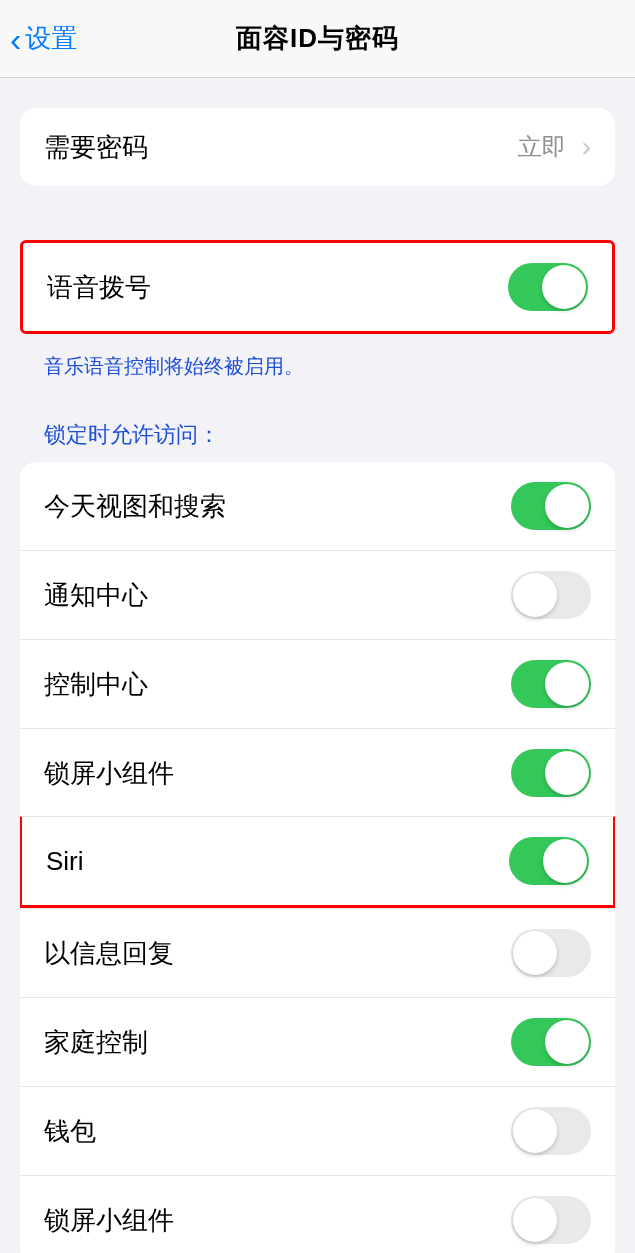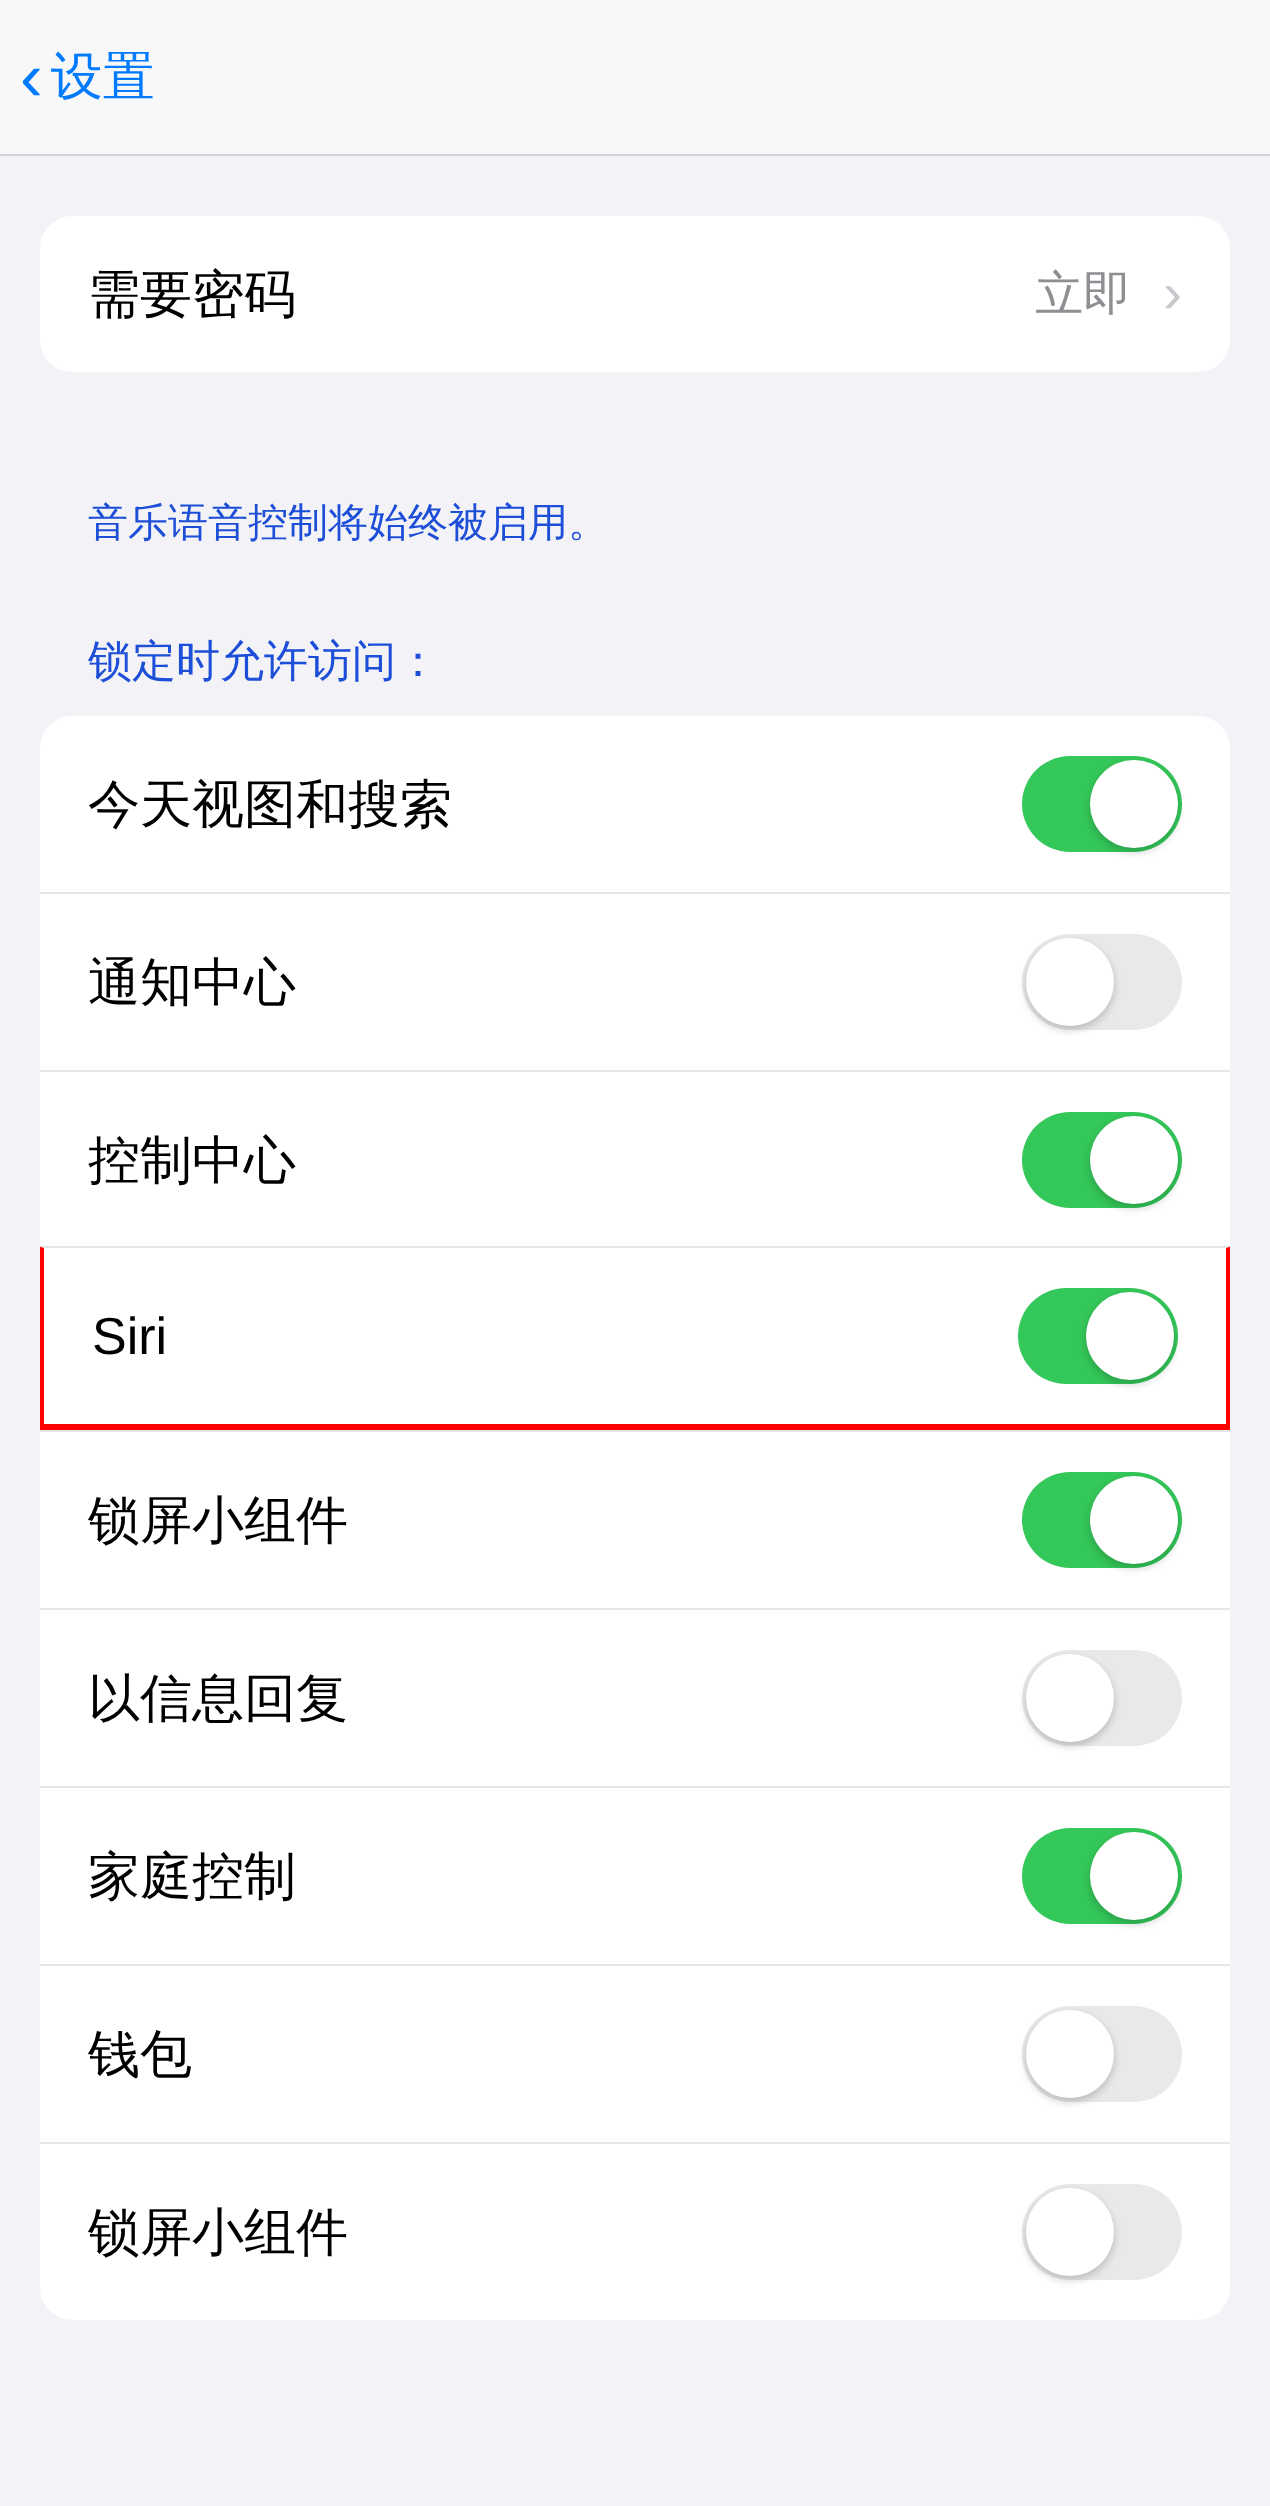--- a/index.html
+++ b/index.html
@@ -136,36 +136,47 @@
     }
   </style>
 </head>
 <body>
 
 <div class="nav-bar">
   <div class="back-button">
     <span class="back-chevron">‹</span>
     <span>设置</span>
   </div>
+  <div class="nav-title">面容ID与密码</div>
 </div>
 
 <div class="content">
 
   <div class="group">
     <div class="row">
       <span class="row-label">需要密码</span>
       <span class="row-value">
         <span>立即</span>
         <span class="chevron-right">›</span>
       </span>
     </div>
   </div>
 
   <div style="height: 44px;"></div>
 
+  <div class="group-highlighted">
+    <div class="group">
+      <div class="row">
+        <span class="row-label">语音拨号</span>
+        <div class="toggle toggle-on">
+          <div class="toggle-knob"></div>
+        </div>
+      </div>
+    </div>
+  </div>
   <div class="footer-text">音乐语音控制将始终被启用。</div>
 
   <div class="header-text">锁定时允许访问：</div>
   <div class="group" id="lock-access-group">
   <div class="row">
         <span class="row-label">今天视图和搜索</span>
         <div class="toggle toggle-on">
           <div class="toggle-knob"></div>
         </div>
       </div>
@@ -174,51 +185,51 @@
         <div class="toggle toggle-off">
           <div class="toggle-knob"></div>
         </div>
       </div>
       <div class="row">
         <span class="row-label">控制中心</span>
         <div class="toggle toggle-on">
           <div class="toggle-knob"></div>
         </div>
       </div>
+      <div class="row">
+        <span class="row-label">锁屏小组件</span>
+        <div class="toggle toggle-on">
+          <div class="toggle-knob"></div>
+        </div>
+      </div>
       <div class="row row-highlighted">
         <span class="row-label">Siri</span>
         <div class="toggle toggle-on">
           <div class="toggle-knob"></div>
         </div>
       </div>
       <div class="row">
+        <span class="row-label">以信息回复</span>
+        <div class="toggle toggle-off">
+          <div class="toggle-knob"></div>
+        </div>
+      </div>
+      <div class="row">
+        <span class="row-label">家庭控制</span>
+        <div class="toggle toggle-on">
+          <div class="toggle-knob"></div>
+        </div>
+      </div>
+      <div class="row">
+        <span class="row-label">钱包</span>
+        <div class="toggle toggle-off">
+          <div class="toggle-knob"></div>
+        </div>
+      </div>
+      <div class="row">
         <span class="row-label">锁屏小组件</span>
-        <div class="toggle toggle-on">
-          <div class="toggle-knob"></div>
-        </div>
-      </div>
-      <div class="row">
-        <span class="row-label">以信息回复</span>
-        <div class="toggle toggle-off">
-          <div class="toggle-knob"></div>
-        </div>
-      </div>
-      <div class="row">
-        <span class="row-label">家庭控制</span>
-        <div class="toggle toggle-on">
-          <div class="toggle-knob"></div>
-        </div>
-      </div>
-      <div class="row">
-        <span class="row-label">钱包</span>
-        <div class="toggle toggle-off">
-          <div class="toggle-knob"></div>
-        </div>
-      </div>
-      <div class="row">
-        <span class="row-label">锁屏小组件</span>
         <div class="toggle toggle-off">
           <div class="toggle-knob"></div>
         </div>
       </div>
     </div>
 
 </div>
 
 </body></html>

